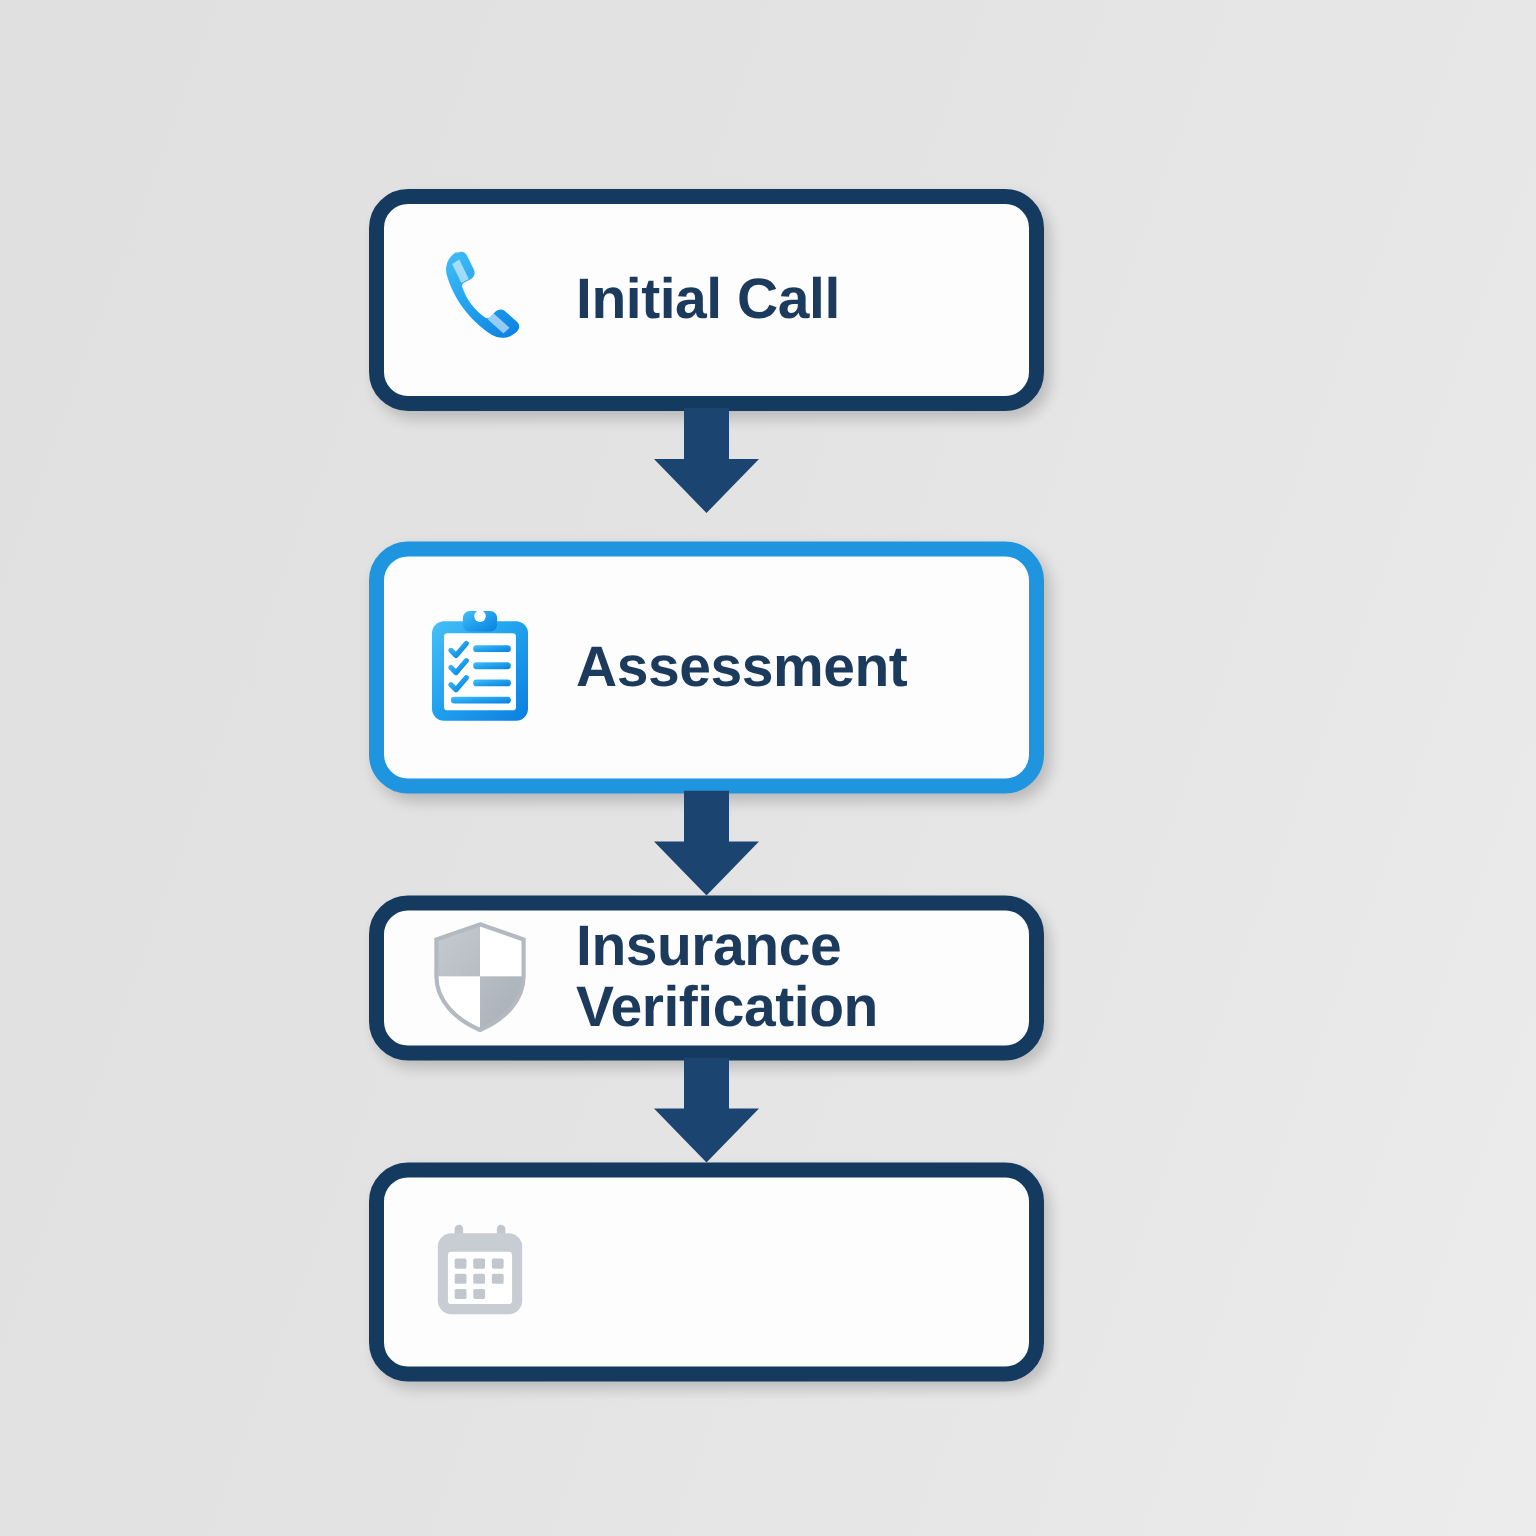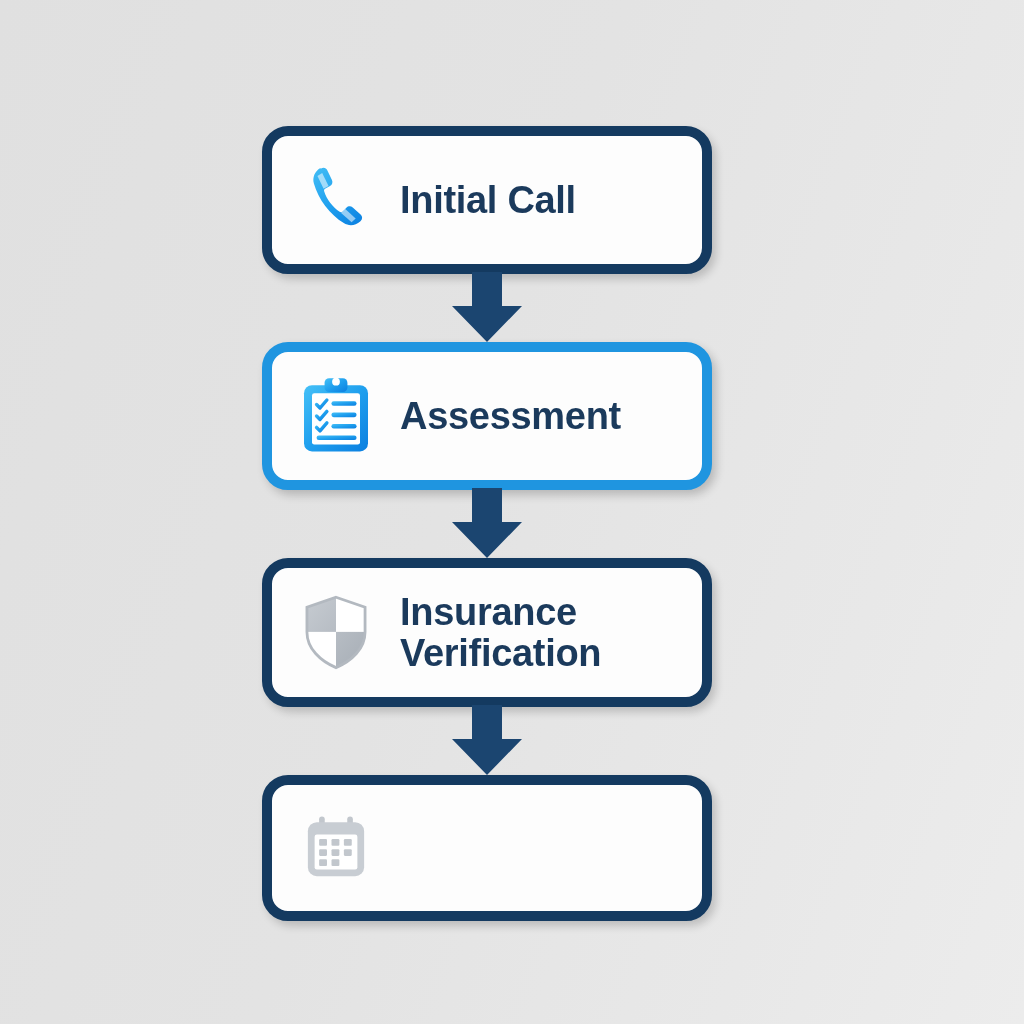--- a/index.html
+++ b/index.html
@@ -17,21 +17,21 @@
   #canvas {
     position: relative;
     width: 1024px;
     height: 1024px;
     background: linear-gradient(110deg, #e0e0e0 0%, #e3e3e3 45%, #e8e8e8 78%, #ececec 100%);
   }
 
   
   .flow {
     position: absolute;
-    left: 262px;
+    left: 246px;
     top: 126px;
     width: 450px;
   }
 
   
   .step {
     position: relative;
     box-sizing: border-box;
     width: 450px;
     background: #fdfdfd;
@@ -40,22 +40,22 @@
     display: flex;
     align-items: center;
     box-shadow: 4px 5px 9px rgba(0,0,0,0.18);
   }
   .step.active {
     border-color: #1f95e0;
     box-shadow: 4px 5px 10px rgba(0,0,0,0.20);
   }
 
   .step-h1 { height: 148px; }
-  .step-h2 { height: 148px; }
-  .step-h3 { height: 149px; }
+  .step-h2 { height: 168px; margin-top: 19px; }
+  .step-h3 { height: 110px; }
   .step-h4 { height: 146px; }
 
   .icon-wrap {
     width: 128px;
     min-width: 128px;
     display: flex;
     align-items: center;
     justify-content: center;
   }
 

